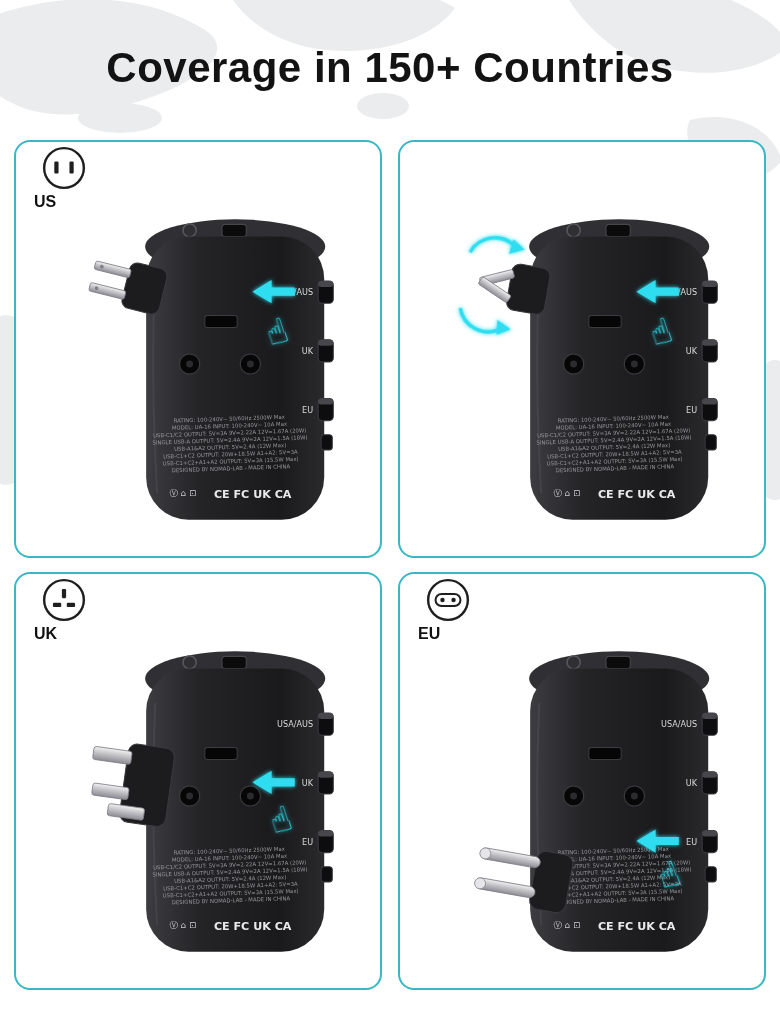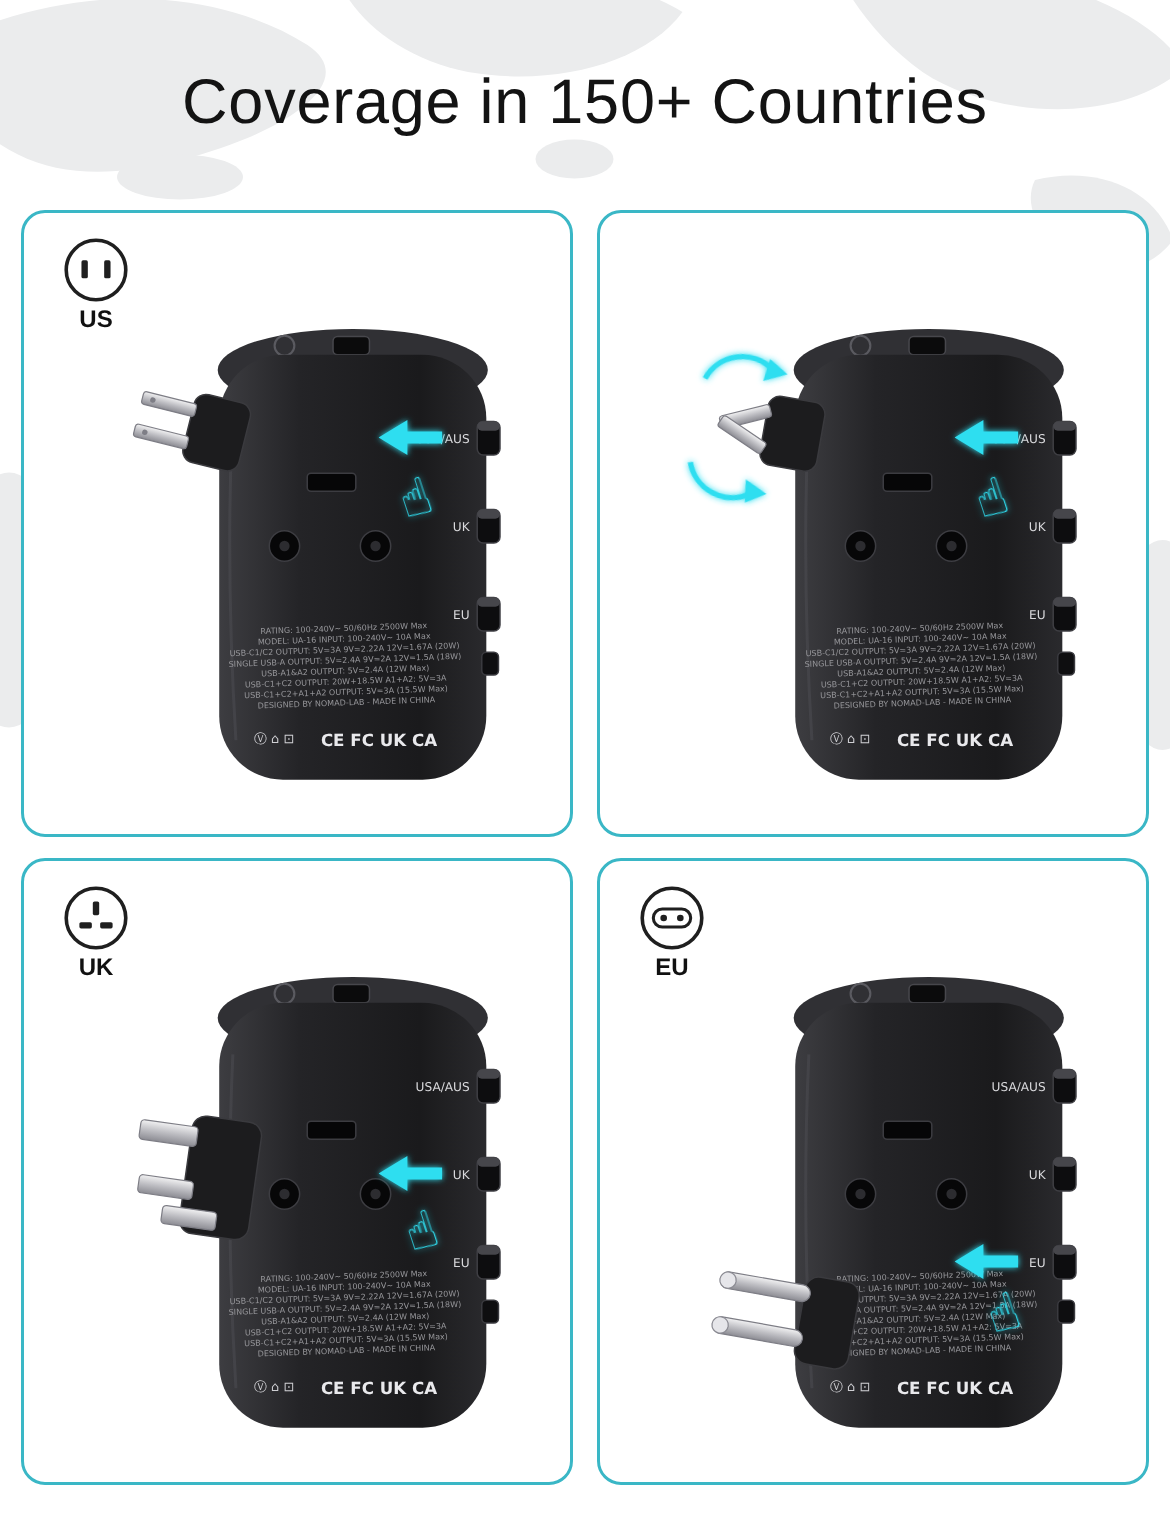--- a/index.html
+++ b/index.html
@@ -3,27 +3,27 @@
 <meta charset="utf-8">
 <style>
   html,body{margin:0;padding:0}
   body{
     width:780px;height:1009px;position:relative;background:#ffffff;
     font-family:"Liberation Sans",sans-serif;overflow:hidden;
   }
   #map{position:absolute;left:0;top:0;z-index:0}
   .title{
     position:absolute;left:0;top:44px;width:100%;text-align:center;
-    font-size:42px;font-weight:400;color:#131313;letter-spacing:.5px;z-index:2;
+    font-size:42px;font-weight:700;color:#131313;letter-spacing:.5px;z-index:2;
   }
   .panel{
     position:absolute;width:368px;height:418px;background:#ffffff;
     border:2.5px solid #3ab7c6;border-radius:16px;z-index:1;box-sizing:border-box;
   }
-  .badge{position:absolute;left:18px;top:14px;width:60px;text-align:center}
+  .badge{position:absolute;left:18px;top:2px;width:60px;text-align:left}
   .badge svg{width:48px;height:48px;display:block;margin:0 auto}
   .badge-ring{fill:#ffffff;stroke:#1f1f1f;stroke-width:2.6}
   .pin{fill:#1f1f1f}
   .badge-label{font-size:16px;font-weight:700;color:#111;margin-top:1px}
   .adapter{position:absolute;left:52px;top:50px;width:304px;height:344px}
   svg text{font-family:"DejaVu Sans",sans-serif}
   .slider-label{font-size:8px;fill:#d9d9dc}
   .spec{font-size:5.3px;fill:#96969a}
   .cert-icons{font-size:8.5px;fill:#cfcfd3}
   .cert{font-size:11px;font-weight:bold;fill:#e9e9ec}

